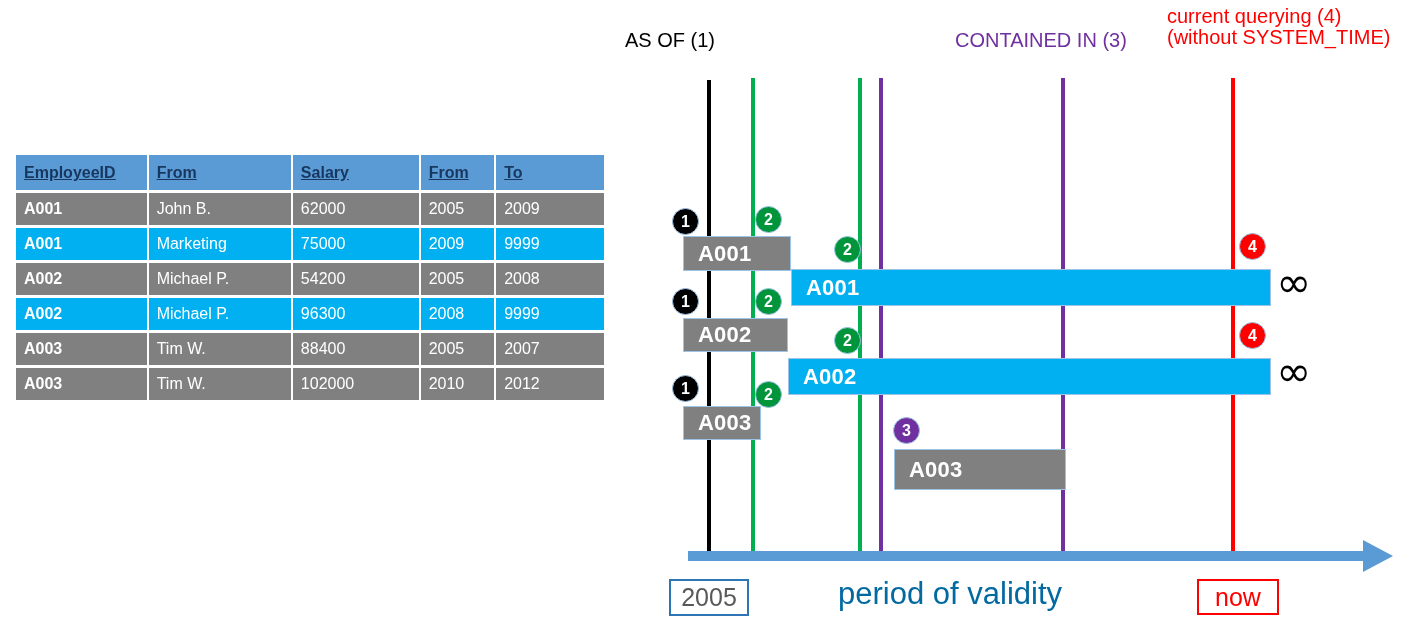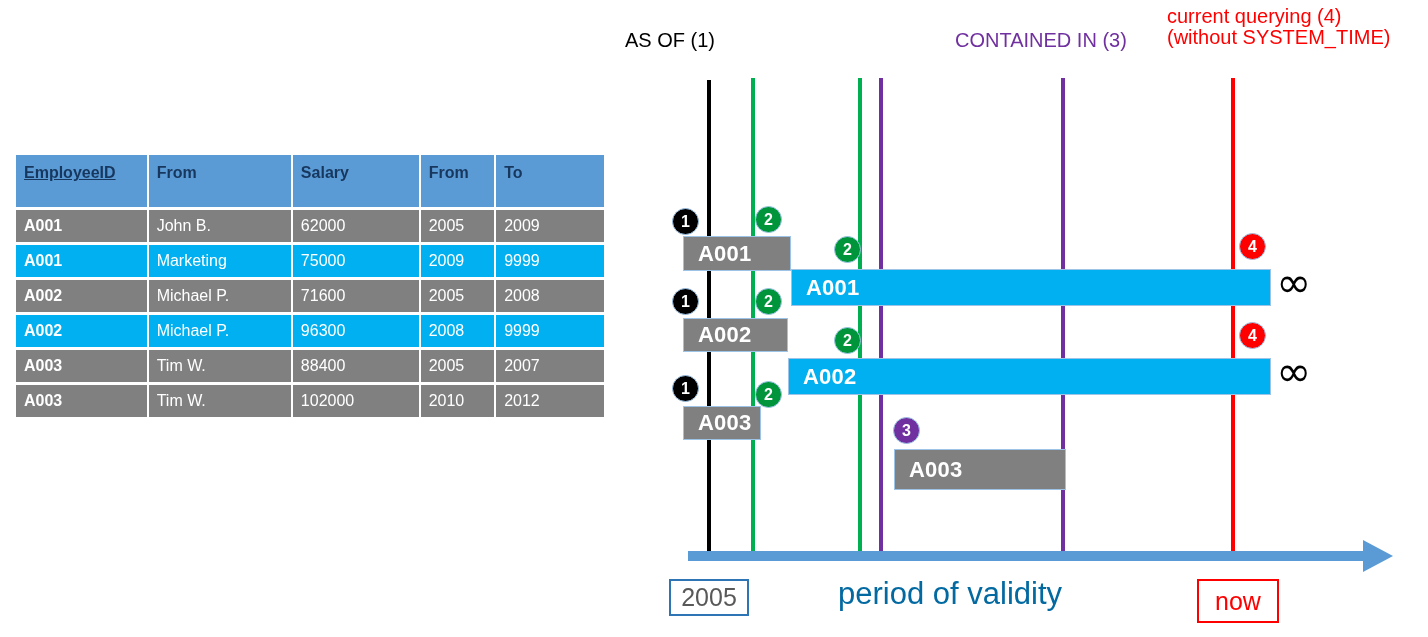--- a/index.html
+++ b/index.html
@@ -15,23 +15,24 @@
     position:absolute; left:14px; top:152px;
     border-collapse:separate; border-spacing:2px 3px;
     width:592px;
   }
   #emp-table th{
     background:#5b9bd5;
     color:#17375e;
     font-weight:bold;
     font-size:16px;
     text-align:left;
-    padding:9px 8px 25px 8px;
+    padding:9px 8px 8px 8px;
     vertical-align:top;
     border:none;
+    text-decoration:underline;
   }
   #emp-table th .hdr-underline{ text-decoration:underline; }
   #emp-table td{
     font-size:16px;
     padding:7px 8px;
     border:none;
     color:#ffffff;
     white-space:nowrap;
   }
   #emp-table tr.row-gray td{ background:#808080; }
@@ -138,21 +139,21 @@
     border-left:30px solid #5b9bd5;
   }
 
   .endbox{
     position:absolute;
     box-sizing:border-box;
     font-size:25px;
     display:flex;align-items:center;justify-content:center;
   }
   #box-2005{ left:669px; top:579px; width:80px; height:37px; border:2px solid #2e75b6; color:#595959;}
-  #box-now{ left:1197px; top:579px; width:82px; height:44px; border:2px solid #ff0000; color:#ff0000;}
+  #box-now{ left:1197px; top:579px; width:82px; height:36px; border:2px solid #ff0000; color:#ff0000;}
 
   #axis-title{
     position:absolute; left:838px; top:576px;
     font-size:31px; color:#0369a1; white-space:nowrap;
   }
 </style>
 </head>
 <body>
 
 <table id="emp-table">
@@ -176,21 +177,21 @@
     <tr class="row-cyan">
       <td class="c-id">A001</td>
       <td class="c-name">Marketing</td>
       <td class="c-salary">75000</td>
       <td class="c-from">2009</td>
       <td class="c-to">9999</td>
     </tr>
     <tr class="row-gray">
       <td class="c-id">A002</td>
       <td class="c-name">Michael P.</td>
-      <td class="c-salary">71600</td>
+      <td class="c-salary">54200</td>
       <td class="c-from">2005</td>
       <td class="c-to">2008</td>
     </tr>
     <tr class="row-cyan">
       <td class="c-id">A002</td>
       <td class="c-name">Michael P.</td>
       <td class="c-salary">96300</td>
       <td class="c-from">2008</td>
       <td class="c-to">9999</td>
     </tr>

